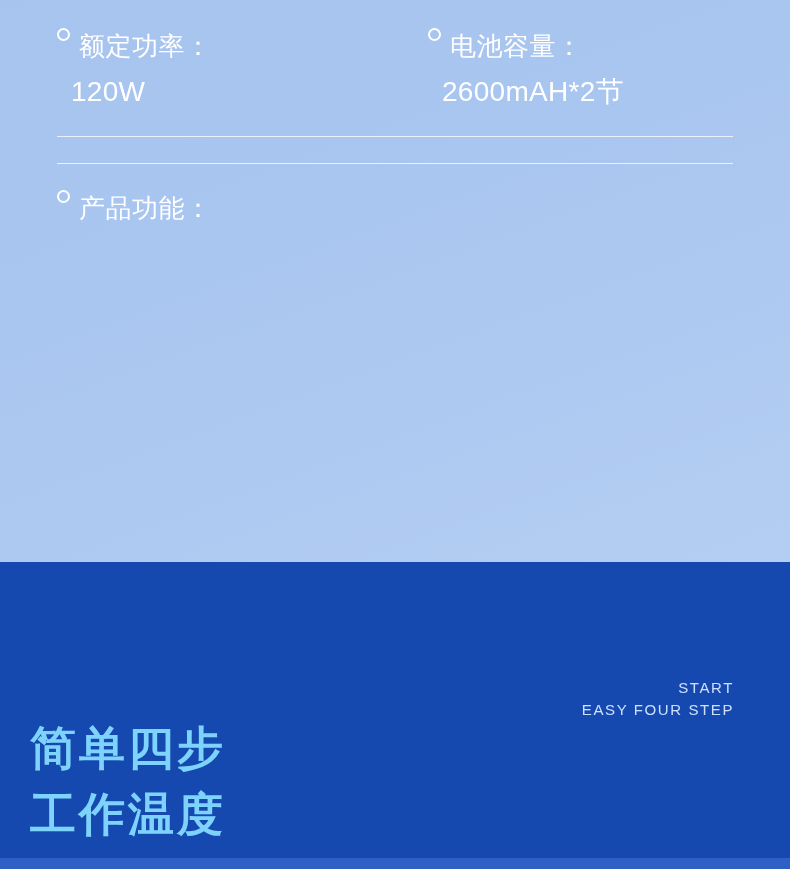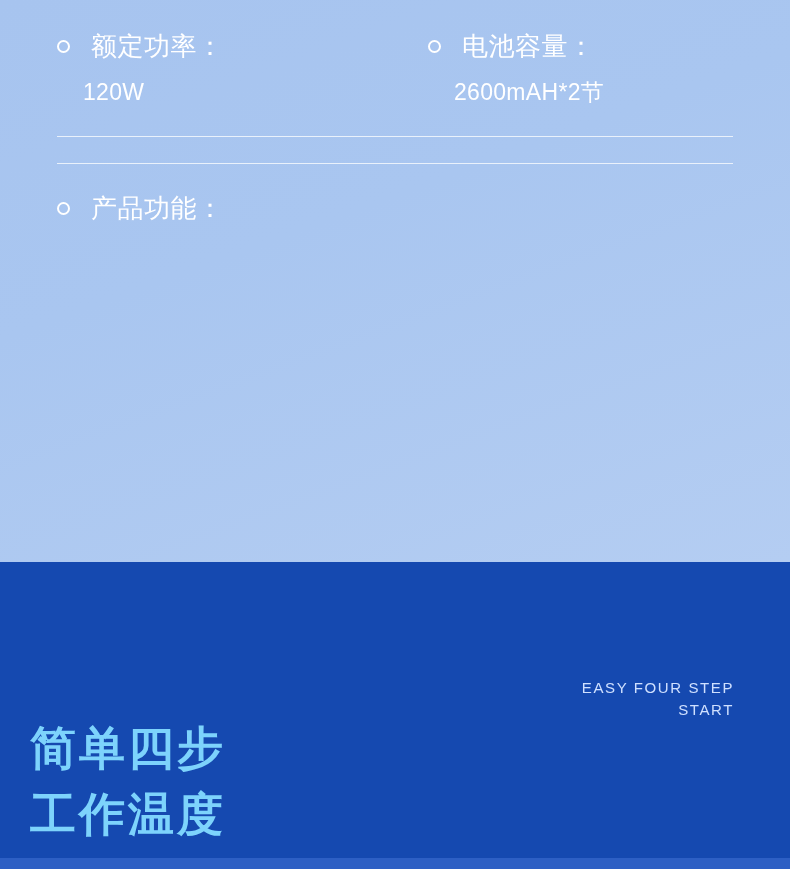--- a/index.html
+++ b/index.html
@@ -46,44 +46,42 @@
   .spec-cell {
     width: 50%;
     box-sizing: border-box;
   }
   .spec-cell.right {
     padding-left: 33px;
   }
 
   .spec-label {
     display: flex;
-    align-items: center;
     font-size: 26px;
     color: #ffffff;
     line-height: 36px;
     letter-spacing: 0.5px;
     white-space: nowrap;
-    gap: 12px;
   }
   .bullet-ring {
     display: inline-block;
     width: 13px;
     height: 13px;
     border: 2px solid #ffffff;
     border-radius: 50%;
     margin-right: 9px;
     flex: none;
     box-sizing: border-box;
   }
   .spec-value {
-    font-size: 23px;
+    font-size: 28px;
     color: #ffffff;
     line-height: 40px;
     margin-top: 8px;
-    margin-left: 26px;
+    margin-left: 14px;
     white-space: nowrap;
     letter-spacing: 0.3px;
   }
 
   .divider {
     height: 1px;
     background: rgba(255,255,255,0.75);
     margin: 24px 0 26px 0;
     width: 100%;
   }
@@ -176,20 +174,20 @@
 
     </div>
   </section>
 
   <section class="banner">
     <h2 class="banner-heading">
       <span>简单四步</span>
       <span class="line2">工作温度</span>
     </h2>
     <div class="banner-en">
+      <div>START</div>
       <div>EASY FOUR STEP</div>
-      <div>START</div>
     </div>
   </section>
 
   <div class="bottom-strip"></div>
 
 </div>
 
 </body></html>

